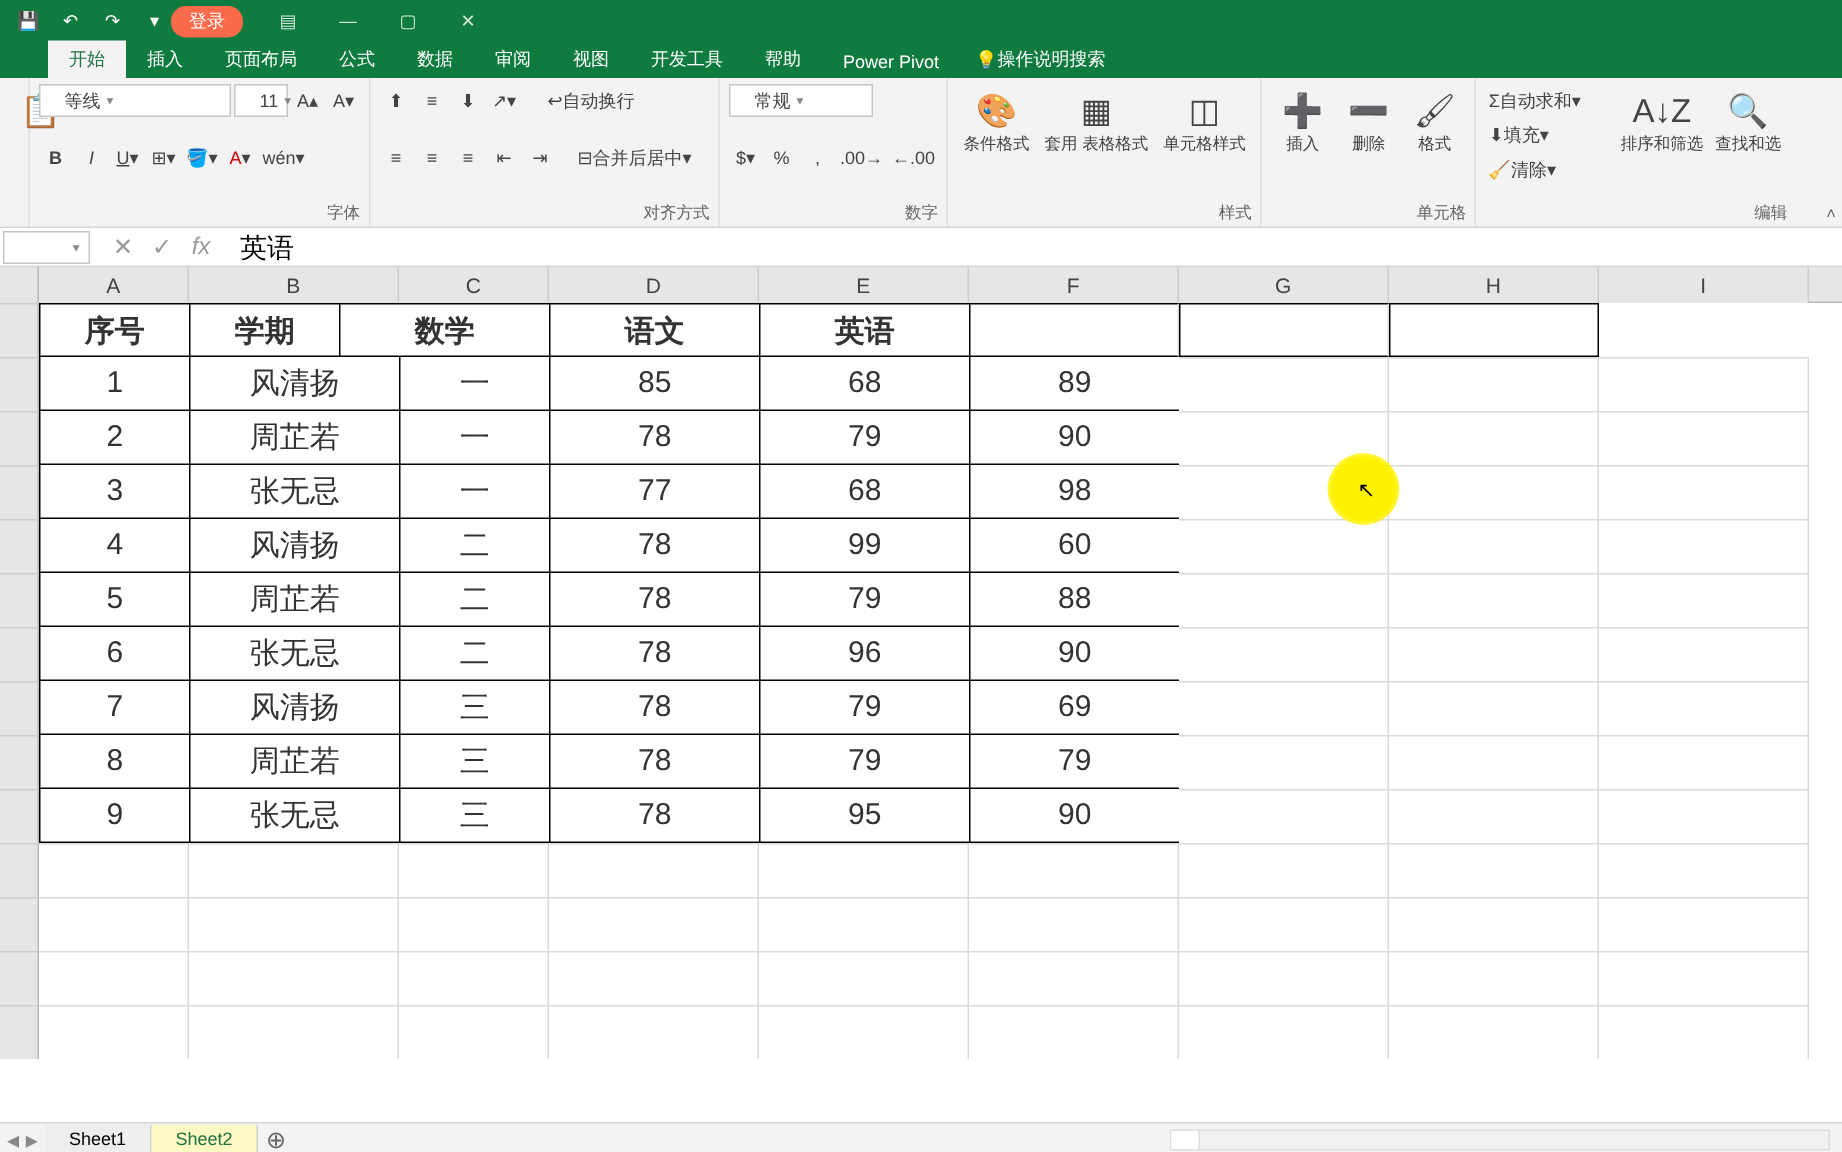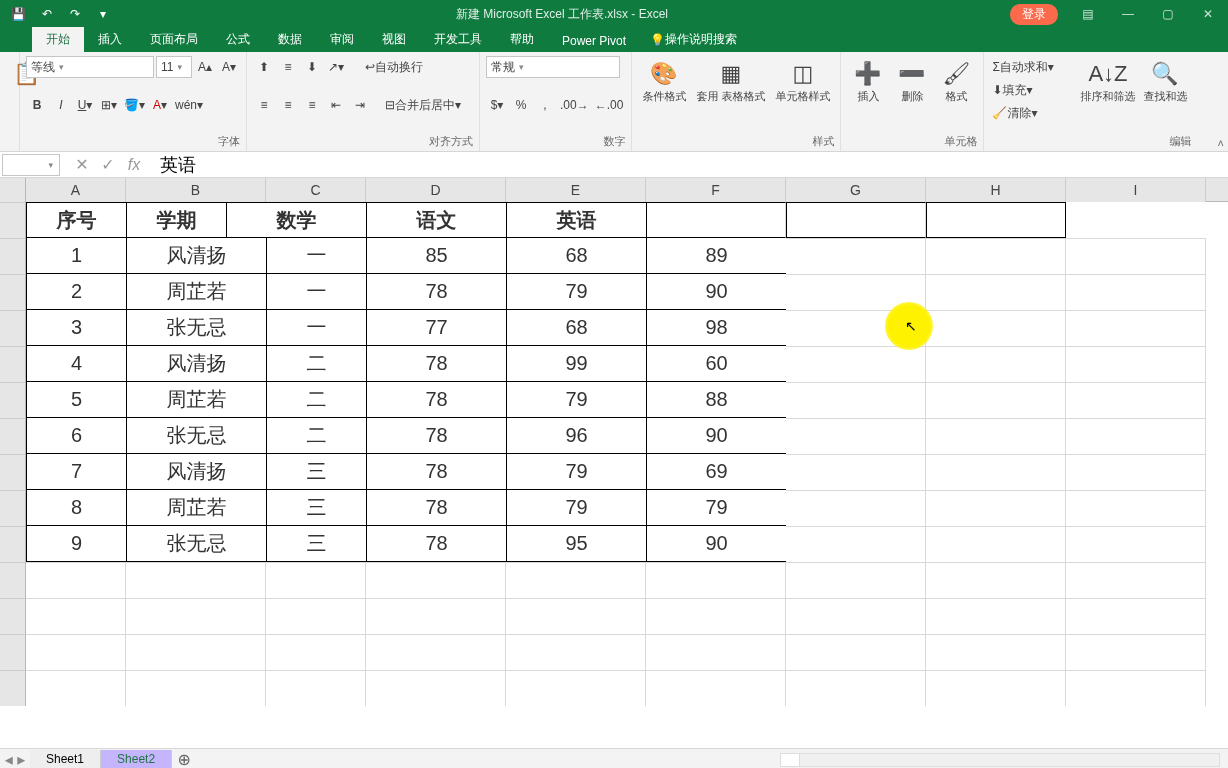--- a/index.html
+++ b/index.html
@@ -20,21 +20,21 @@
 .tab.active { background: #f3f3f3; color: #217346; }
 .tab.file { margin-left: 4px; }
 .tell-me { display: flex; align-items: center; color: #fff; padding: 4px 10px; font-size: 12px; }
 
 
 .ribbon { height: 100px; background: #f3f3f3; border-bottom: 1px solid #d6d6d6; display: flex; position: relative; }
 .ribbon-group { border-right: 1px solid #e0e0e0; padding: 4px 6px 2px 6px; display: flex; flex-direction: column; justify-content: space-between; }
 .ribbon-group-label { font-size: 11px; color: #666; text-align: right; padding-top: 2px; }
 .ribbon-row { display: flex; align-items: center; gap: 2px; }
 .rb { height: 22px; min-width: 22px; display: flex; align-items: center; justify-content: center; font-size: 12px; color: #444; cursor: pointer; padding: 0 2px; }
-.combo { height: 22px; border: 1px solid #c6c6c6; background: #fff; display: flex; align-items: center; padding: 0 4px; font-size: 12px; color: #444; }
+.combo { height: 22px; border: 1px solid #c6c6c6; background: #fff; display: flex; align-items: center; padding: 0 16px; font-size: 12px; color: #444; }
 .combo .arrow { margin-left: 4px; color: #888; font-size: 9px; }
 .big-btn { display: flex; flex-direction: column; align-items: center; justify-content: flex-start; padding: 2px 4px; font-size: 11px; color: #444; cursor: pointer; min-width: 42px; }
 .big-btn .icon { height: 32px; width: 32px; display: flex; align-items: center; justify-content: center; font-size: 22px; }
 .big-btn .lbl { text-align: center; line-height: 1.1; }
 .ribbon-collapse { position: absolute; right: 4px; bottom: 2px; font-size: 11px; color: #666; cursor: pointer; }
 
 
 .formula-bar { height: 26px; display: flex; align-items: center; border-bottom: 1px solid #d6d6d6; background: #fff; }
 .name-box { width: 58px; height: 22px; border: 1px solid #c6c6c6; margin: 0 4px 0 2px; display: flex; align-items: center; padding: 0 6px; font-size: 12px; }
 .name-box .arrow { margin-left: auto; color: #888; font-size: 9px; }
@@ -61,39 +61,38 @@
 .row.data:first-of-type .cell.boxed { border-top: none; }
 .row .cell.empty { border-right: 1px solid #d9d9d9; }
 
 .cursor-highlight { position: absolute; width: 48px; height: 48px; background: radial-gradient(circle, #fff200 0%, #fff200 60%, rgba(255,242,0,0) 100%); border-radius: 50%; pointer-events: none; left: 885px; top: 124px; }
 .cursor-arrow { position: absolute; left: 905px; top: 140px; font-size: 14px; color: #000; pointer-events: none; }
 
 
 .sheet-bar { height: 22px; display: flex; align-items: center; background: #f3f3f3; border-top: 1px solid #d6d6d6; }
 .sheet-nav { width: 30px; display: flex; align-items: center; justify-content: center; gap: 4px; color: #888; }
 .sheet-tab { padding: 2px 16px; font-size: 12px; border-right: 1px solid #ccc; background: #eee; cursor: pointer; }
-.sheet-tab.active { background: #c4b5fd; border-bottom: 2px solid #217346; color: #217346; }
+.sheet-tab.active { background: #fef9c3; border-bottom: 2px solid #217346; color: #217346; }
 .sheet-add { width: 24px; height: 20px; display: flex; align-items: center; justify-content: center; color: #666; cursor: pointer; }
 .hscroll { flex: 1; display: flex; align-items: center; justify-content: flex-end; padding: 0 8px; }
 .hscroll-track { width: 440px; height: 14px; background: #f0f0f0; border: 1px solid #ddd; position: relative; }
 .hscroll-track::before { content: ''; position: absolute; left: 0; width: 18px; height: 100%; background: #fff; border-right: 1px solid #ddd; }
 
 .col-A{width:100px} .col-B{width:140px} .col-C{width:100px} .col-D{width:140px} .col-E{width:140px} .col-F{width:140px} .col-G{width:140px} .col-H{width:140px} .col-I{width:140px}
 </style>
 </head>
 <body>
 
 <div class="titlebar">
   <div class="qat">
     <div class="qat-item">💾</div>
     <div class="qat-item">↶</div>
     <div class="qat-item">↷</div>
     <div class="qat-item">▾</div>
   </div>
-  <div class="title-text">新建 Microsoft Excel 工作表.xlsx - Excel</div>
   <div class="win-controls">
     <div class="login-btn">登录</div>
     <div class="win-btn">▤</div>
     <div class="win-btn">—</div>
     <div class="win-btn">▢</div>
     <div class="win-btn">✕</div>
   </div>
 </div>
 
 <div class="tabs">
@@ -161,21 +160,21 @@
       <div class="rb">≡</div>
       <div class="rb">≡</div>
       <div class="rb">⇤</div>
       <div class="rb">⇥</div>
       <div class="rb" style="width:100px">⊟ <span>合并后居中</span>▾</div>
     </div>
     <div class="ribbon-group-label">对齐方式</div>
   </div>
   <div class="ribbon-group">
     <div class="ribbon-row">
-      <div class="combo" style="width:134px">
+      <div class="combo" style="width:96px">
           <span>常规</span>
           <span class="arrow">▾</span>
         </div>
     </div>
     <div class="ribbon-row">
       <div class="rb">$▾</div>
       <div class="rb">%</div>
       <div class="rb">,</div>
       <div class="rb">.00→</div>
       <div class="rb">←.00</div>

